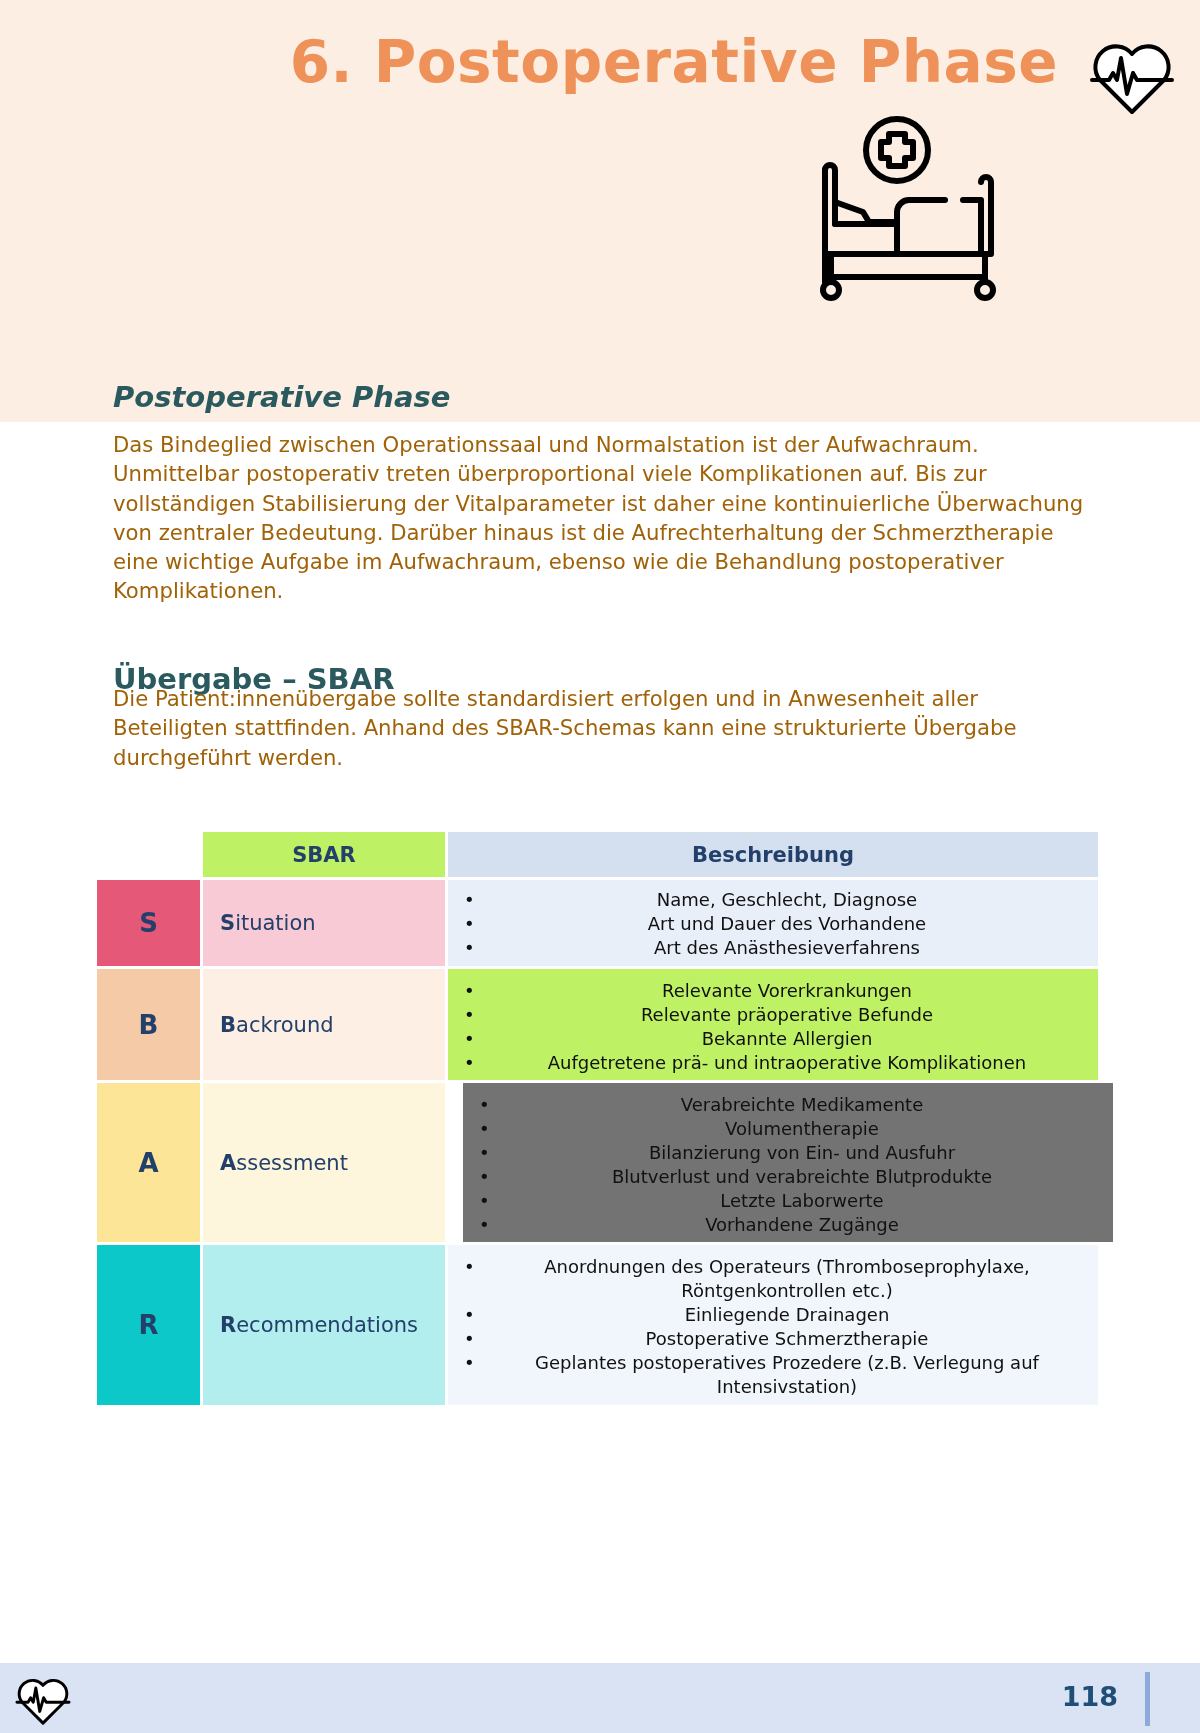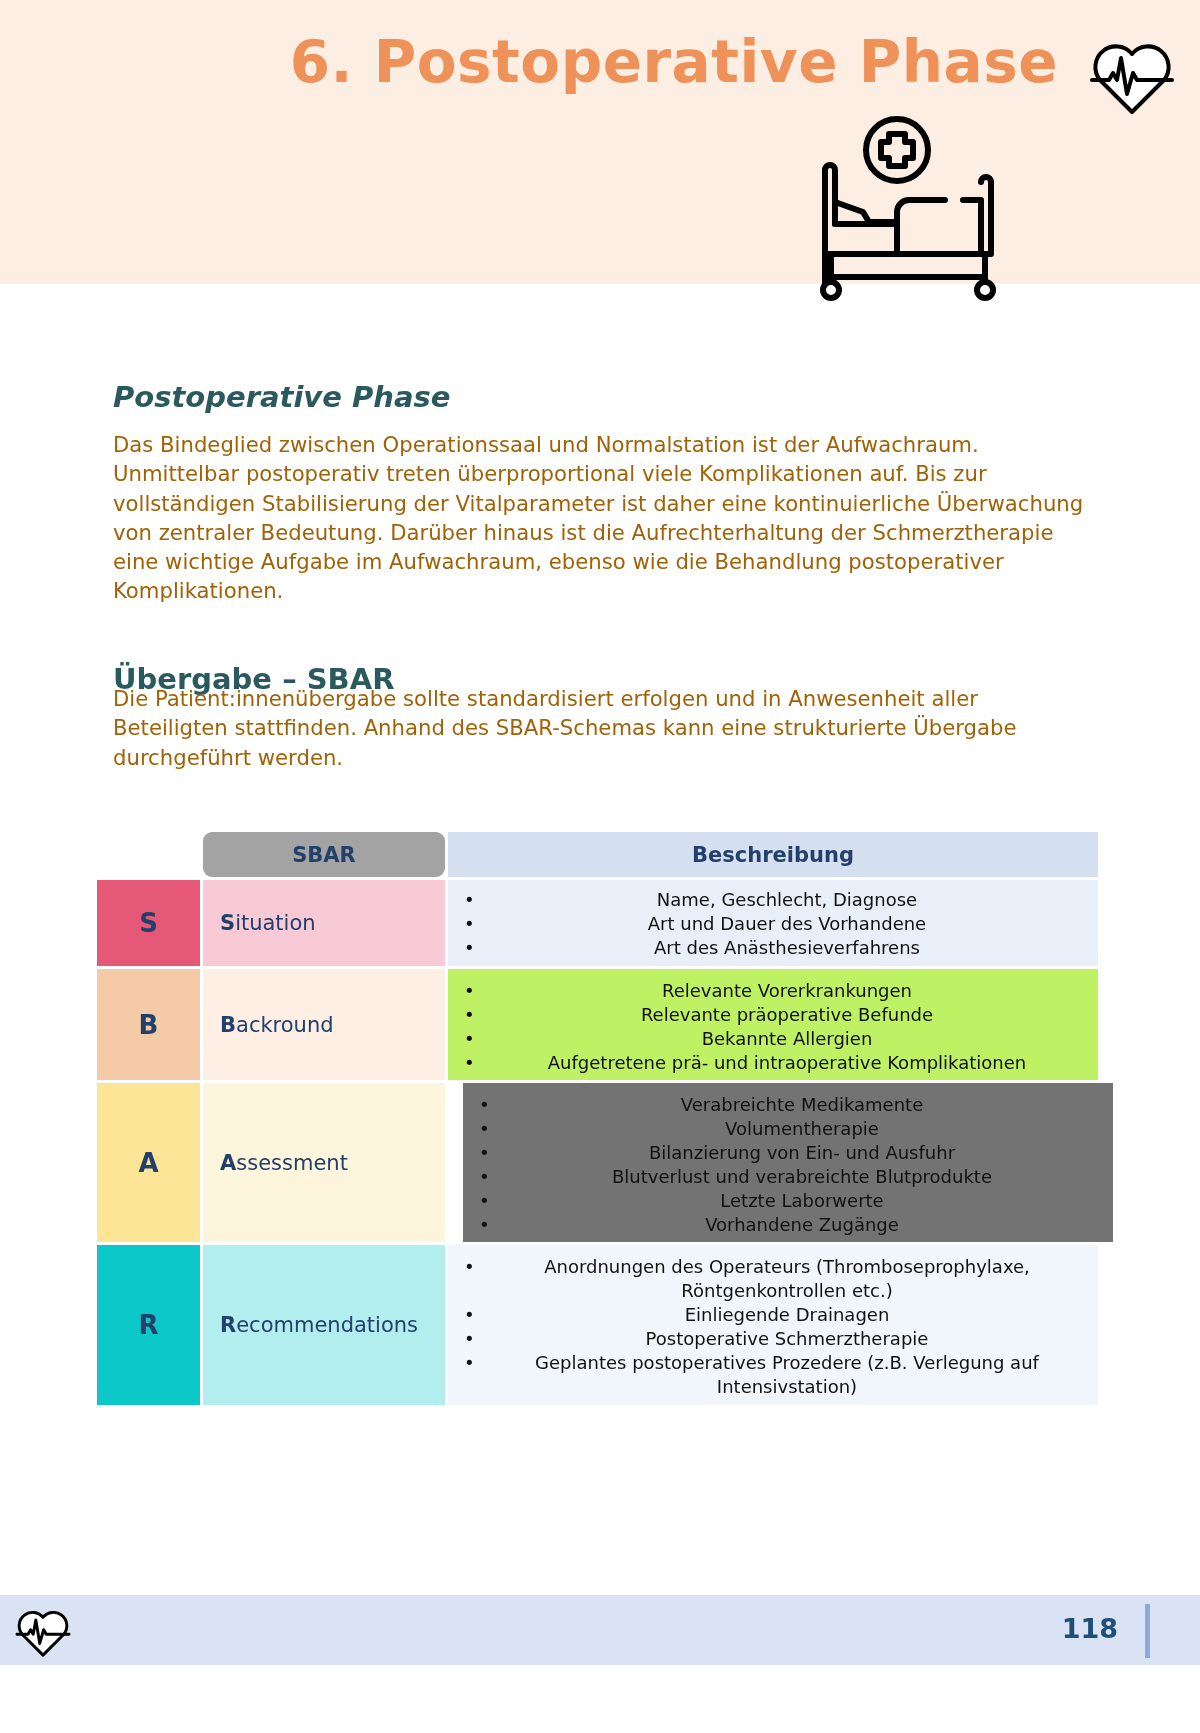--- a/index.html
+++ b/index.html
@@ -1,39 +1,39 @@
 <!DOCTYPE html>
 <html><head>
 <meta charset="utf-8">
 <style>
   * { box-sizing: border-box; margin: 0; padding: 0; }
   html, body { width: 1200px; height: 1733px; background: #ffffff; overflow: hidden; }
   body { position: relative; font-family: "Liberation Sans", "DejaVu Sans", sans-serif; color: #1a1a1a; }
 
-  .hero { position: absolute; left: 0; top: 0; width: 1200px; height: 284px; background: #fdeee3; }
+  .hero { position: absolute; left: 0; top: 0; width: 1200px; height: 422px; background: #fdeee3; }
   .hero-title { position: absolute; right: 142px; top: 28px; font-family: "DejaVu Sans", sans-serif; font-weight: bold; font-size: 58px; color: #ef9259; letter-spacing: 0.5px; white-space: nowrap; }
   .hero-heart { position: absolute; left: 1089px; top: 40px; width: 86px; height: 76px; }
   .hero-bed { position: absolute; left: 805px; top: 112px; width: 200px; height: 195px; }
 
   .section-title { position: absolute; left: 113px; font-family: "DejaVu Sans", sans-serif; font-weight: bold; font-size: 29px; color: #2b5a5e; }
   .para { position: absolute; left: 113px; width: 980px; font-family: "DejaVu Sans", sans-serif; font-size: 21.2px; line-height: 29.3px; color: #a16207; }
 
   .sbar-table { position: absolute; left: 97px; top: 832px; width: 1001px; }
   .hdr-row { position: absolute; top: 0; height: 45px; display: flex; align-items: center; justify-content: center; font-family: "DejaVu Sans", sans-serif; font-weight: bold; font-size: 21px; color: #23406b; }
   .row { position: absolute; left: 0; width: 1001px; }
   .cell { position: absolute; top: 0; height: 100%; }
   .cell-letter { left: 0; width: 103px; display: flex; align-items: center; justify-content: center; font-family: "DejaVu Sans", sans-serif; font-weight: bold; font-size: 26px; color: #23406b; }
   .cell-label { left: 106px; width: 242px; display: flex; align-items: center; padding-left: 17px; font-family: "DejaVu Sans", sans-serif; font-size: 21px; color: #23406b; }
   .cell-label b { font-weight: bold; }
   .cell-desc { left: 351px; width: 650px; padding: 10px 20px 0 16px; }
   .desc-list { list-style: none; font-family: "DejaVu Sans", sans-serif; font-size: 18px; line-height: 24px; color: #111; }
   .desc-list li { position: relative; padding-left: 32px; text-align: center; }
   .desc-list li::before { content: "•"; position: absolute; left: 0; top: 0; }
 
-  .footer { position: absolute; left: 0; top: 1595px; width: 1200px; height: 70px; background: #dae3f3; }
+  .footer { position: absolute; left: 0; top: 1663px; width: 1200px; height: 70px; background: #dae3f3; }
   .footer-heart { position: absolute; left: 15px; top: 12px; width: 56px; height: 52px; }
   .page-num { position: absolute; right: 82px; top: 18px; font-family: "DejaVu Sans", sans-serif; font-weight: bold; font-size: 27px; color: #1f4e79; }
   .page-bar { position: absolute; left: 1145px; top: 9px; width: 5px; height: 54px; background: #8eaadb; }
 </style>
 </head>
 <body>
 
 <div class="hero">
   <div class="hero-title">6. Postoperative Phase</div>
   <svg class="hero-heart" viewBox="0 0 86 76">
@@ -59,21 +59,21 @@
   </svg>
 </div>
 
 <div class="section-title" style="top:380px;font-style:italic;">Postoperative Phase</div>
 <div class="para" style="top:430px;">Das Bindeglied zwischen Operationssaal und Normalstation ist der Aufwachraum. Unmittelbar postoperativ treten überproportional viele Komplikationen auf. Bis zur vollständigen Stabilisierung der Vitalparameter ist daher eine kontinuierliche Überwachung von zentraler Bedeutung. Darüber hinaus ist die Aufrechterhaltung der Schmerztherapie eine wichtige Aufgabe im Aufwachraum, ebenso wie die Behandlung postoperativer Komplikationen.</div>
 
 <div class="section-title" style="top:662px;">Übergabe – SBAR</div>
 <div class="para" style="top:684px;">Die Patient:innenübergabe sollte standardisiert erfolgen und in Anwesenheit aller Beteiligten stattfinden. Anhand des SBAR-Schemas kann eine strukturierte Übergabe durchgeführt werden.</div>
 
 <div class="sbar-table">
-  <div class="hdr-row" style="left:106px;width:242px;background:#a3a3a3;border-radius:9px;">SBAR</div>
+  <div class="hdr-row" style="left:106px;width:242px;background:#bef264;">SBAR</div>
   <div class="hdr-row" style="left:351px;width:650px;background:#d4dfef;">Beschreibung</div>
 
   <div class="row" style="top:48px;height:86px;">
     <div class="cell cell-letter" style="background:#e65878;">S</div>
     <div class="cell cell-label" style="background:#f8cad5;">
         <b>S</b>
         <span>ituation</span>
       </div>
     <div class="cell cell-desc" style="background:#e8eff8;padding-top:8px;">
       <ul class="desc-list">

